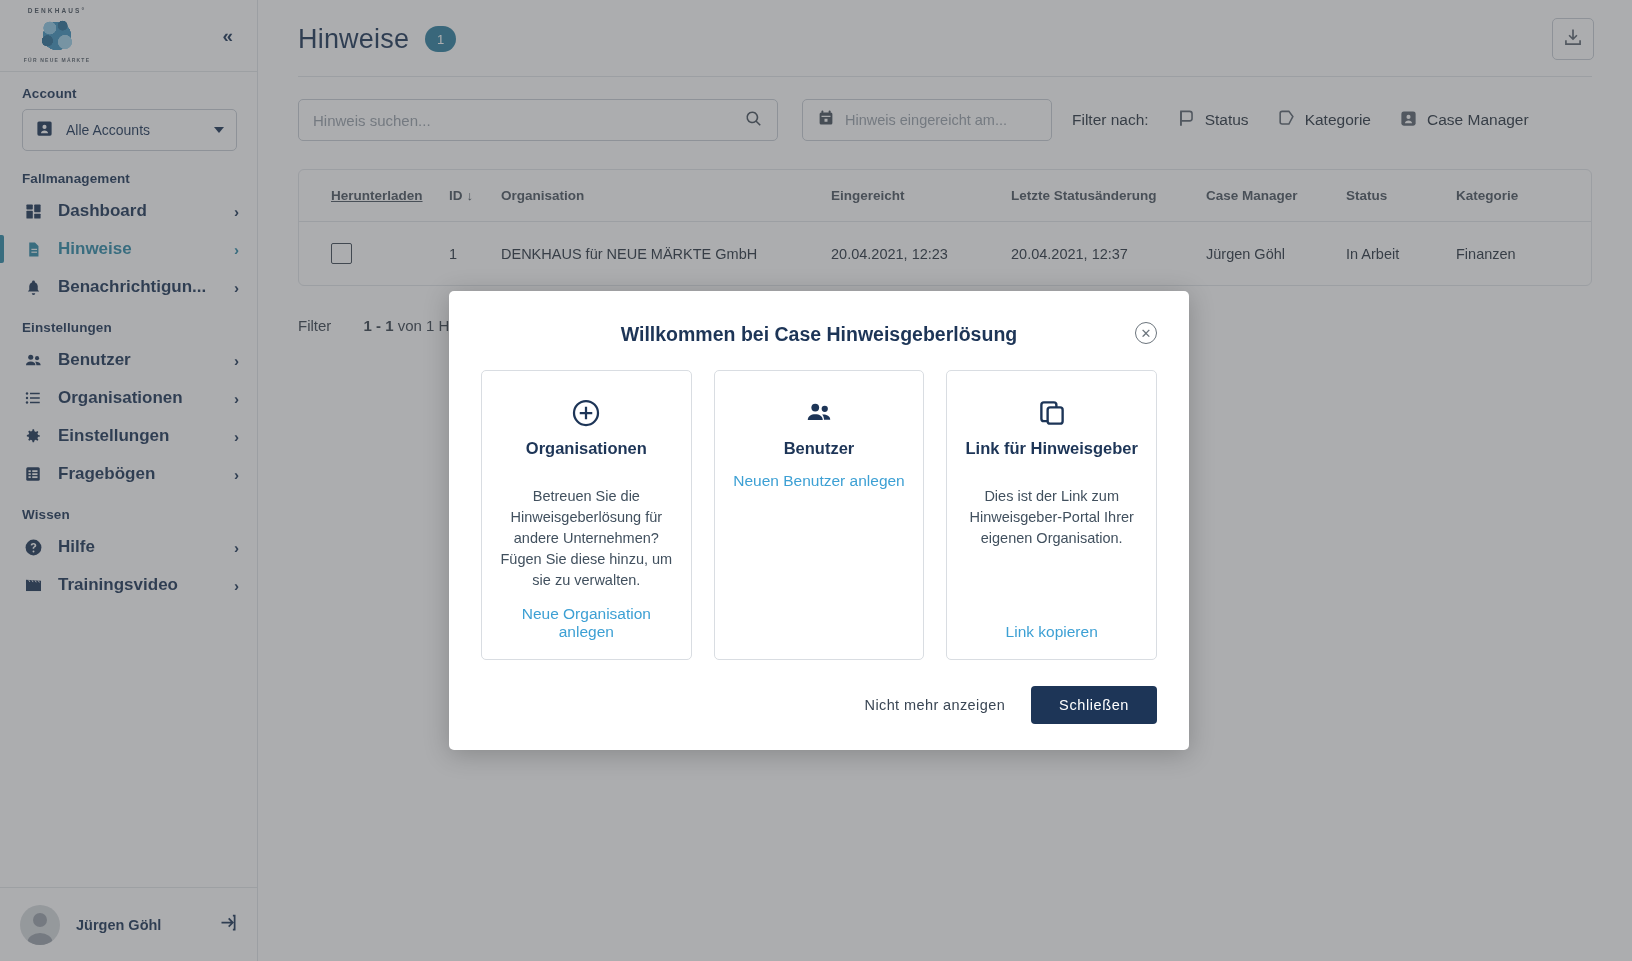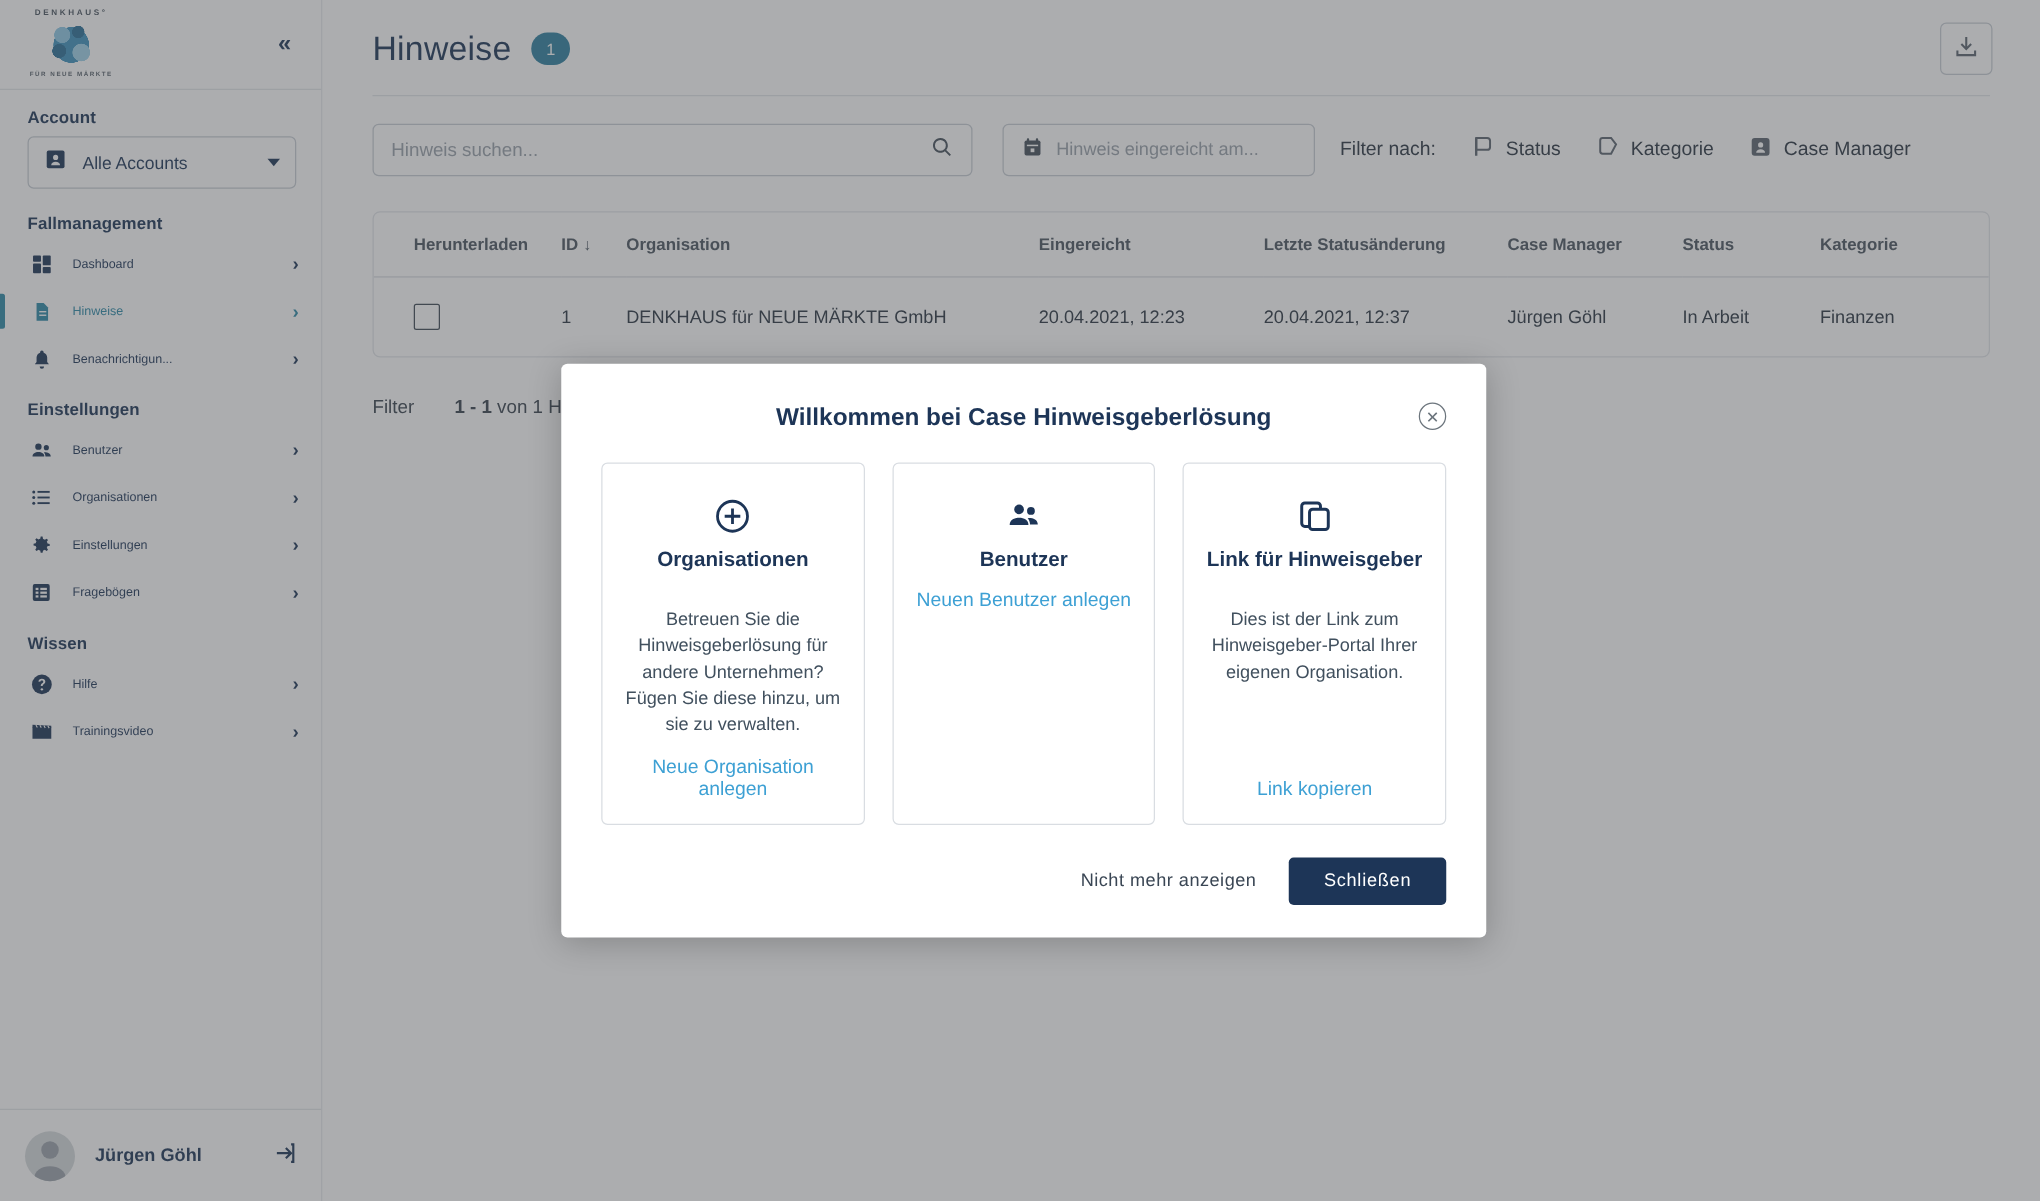--- a/index.html
+++ b/index.html
@@ -73,21 +73,21 @@
     width: 0; height: 0; border-left: 5px solid transparent;
     border-right: 5px solid transparent; border-top: 6px solid #1d3557;
   }
 
   .nav-item {
     height: 38px; display: flex; align-items: center;
     padding: 0 18px 0 22px; cursor: pointer; position: relative;
     gap: 14px;
   }
   .nav-item .nav-label {
-    flex: 1; font-size: 10px; color: #1d3557; font-weight: 400;
+    flex: 1; font-size: 17px; color: #1d3557; font-weight: 700;
     white-space: nowrap; overflow: hidden; text-overflow: ellipsis;
   }
   .nav-item .chev { color: #1d3557; font-size: 15px; font-weight: 700; }
   .nav-item.active::before {
     content: ""; position: absolute; left: 0; top: 5px; bottom: 5px;
     width: 4px; background: #2e8aa8; border-radius: 0 2px 2px 0;
   }
   .nav-item.active .nav-label, .nav-item.active .chev { color: #2e8aa8; }
   .nav-item.active svg { fill: #2e8aa8; }
   .nav-icn { width: 22px; height: 22px; display: flex; align-items: center; justify-content: center; }
@@ -181,21 +181,21 @@
   }
   table { width: 100%; border-collapse: collapse; }
   thead th {
     text-align: left; font-size: 13.5px; color: #4c5661; font-weight: 700;
     padding: 18px 0 18px 0; border-bottom: 1px solid #e2e5e9;
     white-space: nowrap;
   }
   tbody td {
     font-size: 14.5px; color: #2b3642; padding: 21px 0 21px 0; white-space: nowrap;
   }
-  .c-dl { width: 150px; padding-left: 32px !important; }
+  .c-dl { width: 150px; padding-left: 32px !important; text-decoration: underline; }
   .c-id { width: 52px; }
   .c-org { width: 330px; }
   .c-sub { width: 180px; }
   .c-chg { width: 195px; }
   .c-cm  { width: 140px; }
   .c-st  { width: 110px; }
   .c-kat { width: auto; }
   .row-check {
     width: 21px; height: 21px; border: 1.6px solid #3f4a55; border-radius: 2px;
     display: block; cursor: pointer; background: #fff;

